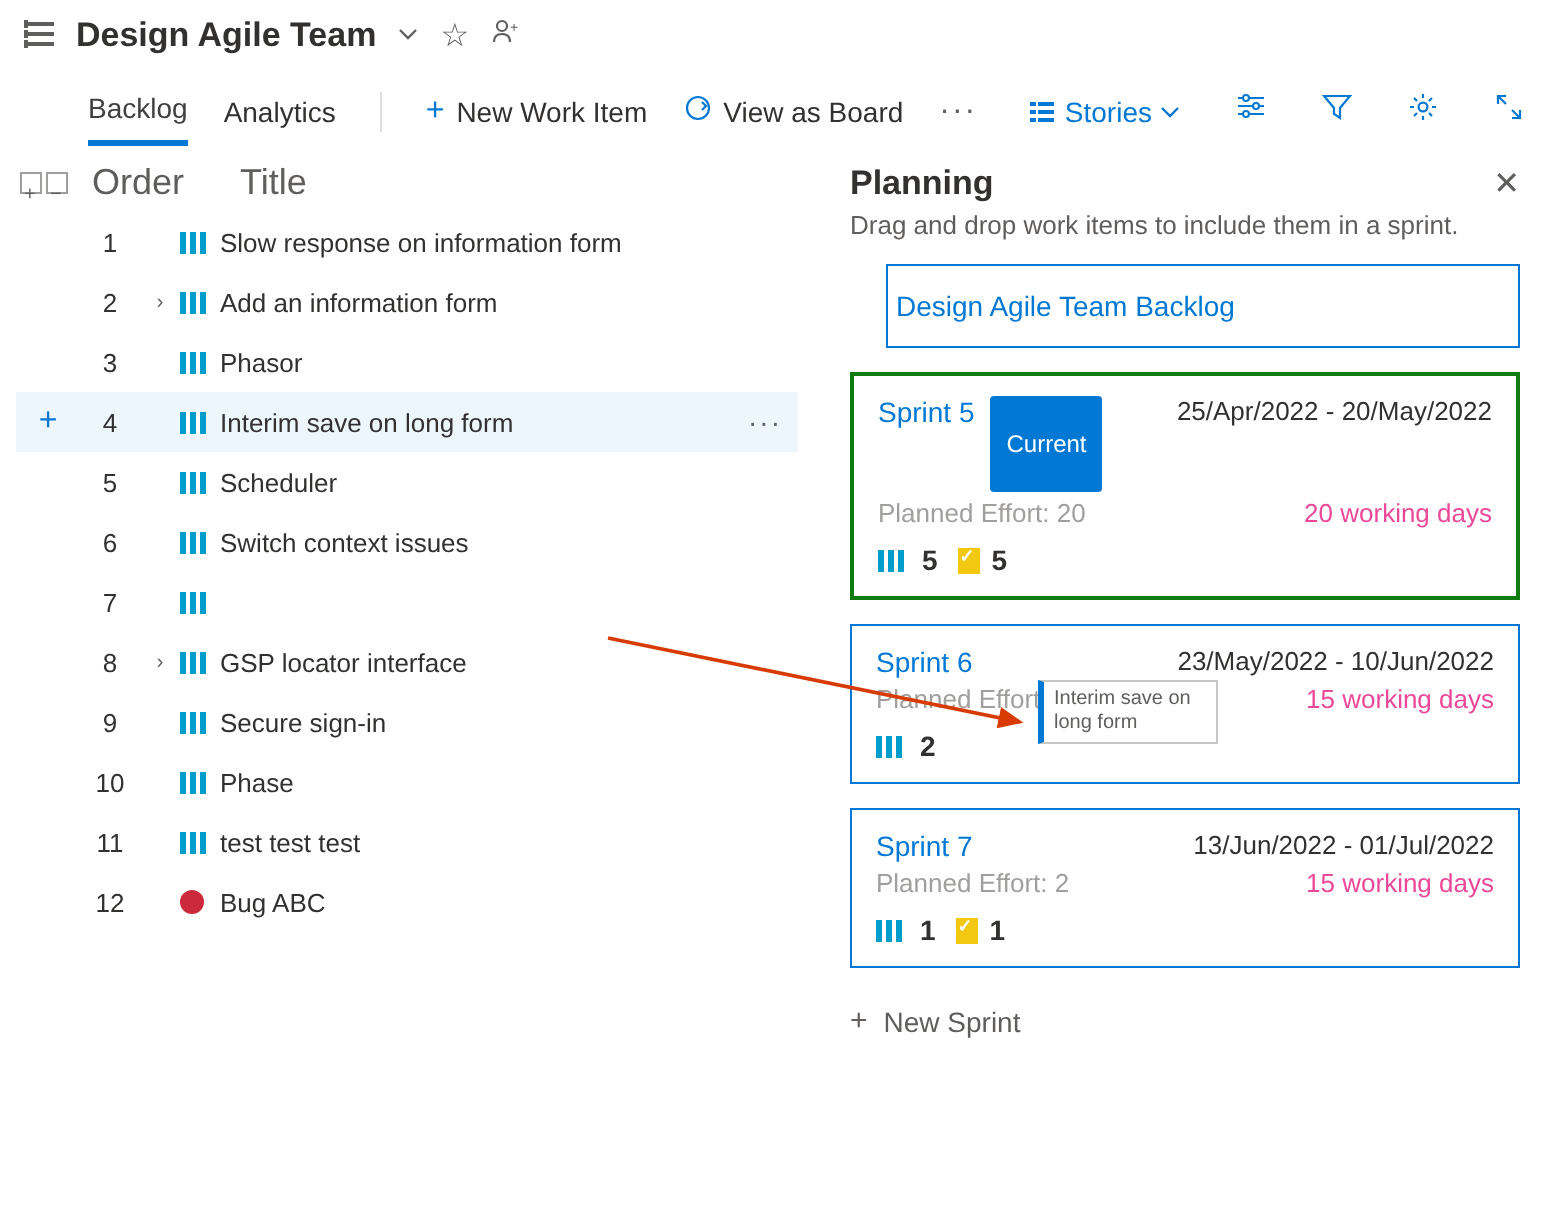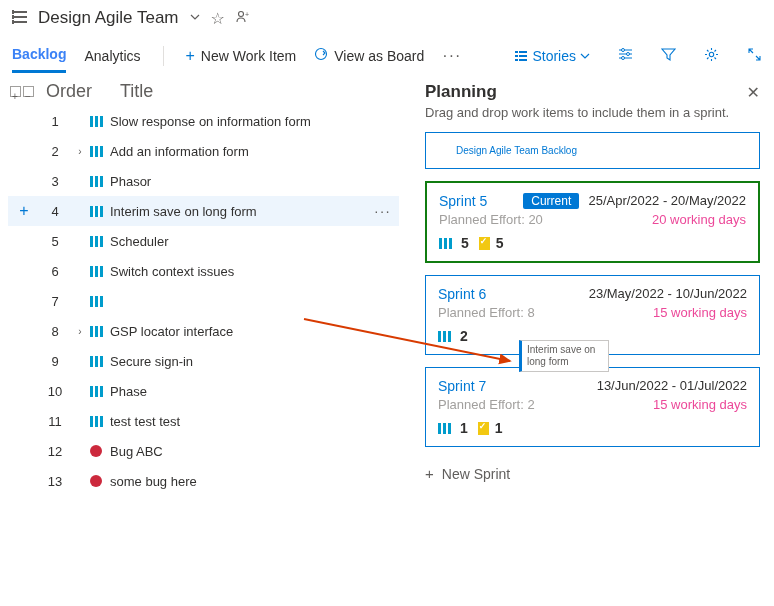--- a/index.html
+++ b/index.html
@@ -1,27 +1,27 @@
 <!DOCTYPE html>
 <html><head>
 <meta charset="utf-8">
 <style>
 * { box-sizing: border-box; margin: 0; padding: 0; }
 body { font-family: "Segoe UI", Arial, sans-serif; font-size: 13px; color: #323130; background: #fff; width: 774px; height: 606px; overflow: hidden; position: relative; }
 
 .header { display: flex; align-items: center; padding: 8px 12px; gap: 10px; }
 .header-icon { color: #605e5c; }
-.header-title { font-size: 17px; font-weight: 400; color: #323130; }
+.header-title { font-size: 17px; font-weight: 700; color: #323130; }
 .chev { color: #605e5c; }
 .star { color: #605e5c; font-size: 16px; }
 .people { color: #605e5c; font-size: 15px; }
 
 .tabs-row { display: flex; align-items: center; padding: 0 12px; border-bottom: 1px solid transparent; gap: 18px; height: 40px; }
 .tab { font-size: 14px; color: #323130; padding: 8px 0; cursor: pointer; }
-.tab.active { color: #3b82f6; border-bottom: 3px solid #0078d4; font-weight: 700; }
+.tab.active { color: #404040; border-bottom: 3px solid #0078d4; font-weight: 400; margin-left: 32px; }
 .tabs-spacer { width: 1px; height: 20px; background: #e1dfdd; margin: 0 4px; }
 .tool-link { display: flex; align-items: center; gap: 6px; font-size: 14px; color: #323130; cursor: pointer; }
 .tool-link .plus { color: #0078d4; font-size: 16px; font-weight: 400; }
 .tool-link .cycle { color: #0078d4; }
 .dots { color: #605e5c; font-size: 16px; letter-spacing: 1px; }
 .tabs-right { margin-left: auto; display: flex; align-items: center; gap: 28px; }
 .tabs-right .icon-btn { color: #0078d4; font-size: 15px; cursor: pointer; }
 .stories-sel { display: flex; align-items: center; gap: 4px; color: #0078d4; font-size: 14px; }
 
 .main { display: flex; position: relative; }
@@ -46,27 +46,27 @@
 .story-icon::after { left: 8px; }
 .bug-icon { display: inline-block; width: 12px; height: 12px; background: #cc293d; border-radius: 50% 50% 50% 50%; position: relative; margin-right: 6px; }
 .bug-icon::before { content: ""; position: absolute; left: 3px; top: 2px; width: 6px; height: 3px; border-radius: 3px 3px 0 0; background: #cc293d; }
 
 .right-col { flex: 1; padding: 6px 14px 0 20px; }
 .planning-head { display: flex; align-items: center; }
 .planning-title { font-size: 17px; font-weight: 600; }
 .close-x { margin-left: auto; font-size: 16px; color: #605e5c; cursor: pointer; }
 .planning-sub { color: #605e5c; font-size: 13px; margin: 3px 0 12px 0; }
 
-.backlog-card { border: 1.5px solid #0078d4; padding: 12px 30px; color: #0078d4; font-size: 10px; margin-bottom: 12px; cursor: pointer; }
+.backlog-card { border: 1.5px solid #0078d4; padding: 12px 4px; color: #0078d4; font-size: 14px; margin-bottom: 12px; cursor: pointer; margin-left: 18px; }
 
 .sprint-card { border: 1.5px solid #0078d4; padding: 10px 12px; margin-bottom: 12px; position: relative; }
 .sprint-card.current { border: 2px solid #107c10; }
 .sprint-top { display: flex; align-items: flex-start; gap: 8px; }
 .sprint-name { color: #0078d4; font-size: 14px; }
-.current-badge { background: #0078d4; color: #fff; font-size: 12px; padding: 1px 8px; border-radius: 2px; margin-left: 28px; }
+.current-badge { background: #0078d4; color: #fff; font-size: 12px; padding: 17px 8px; border-radius: 2px; }
 .sprint-dates { margin-left: auto; font-size: 13px; color: #323130; }
 .sprint-row2 { display: flex; align-items: flex-start; margin-top: 3px; }
 .planned-effort { color: #a19f9d; font-size: 13px; }
 .working-days { margin-left: auto; color: #ec4899; font-size: 13px; }
 .sprint-counts { display: flex; align-items: center; gap: 10px; margin-top: 8px; font-size: 14px; font-weight: 600; }
 .task-icon { display: inline-block; width: 11px; height: 13px; background: #f2c811; position: relative; margin-right: 3px; vertical-align: -2px; }
 .task-icon::before { content: "✓"; position: absolute; font-size: 9px; color: #fff; left: 1px; top: -1px; }
 .count-pair { display: flex; align-items: center; gap: 3px; }
 
 .new-sprint { display: flex; align-items: center; gap: 8px; color: #605e5c; font-size: 14px; padding: 6px 0; cursor: pointer; }
@@ -285,29 +285,20 @@
         </div>
         <div class="row">
           <span class="gutter"></span>
           <span class="order">12</span>
           <span class="expand"></span>
           <span class="wi-icon">
             <span class="bug-icon"></span>
           </span>
           <span class="title">Bug ABC</span>
         </div>
-        <div class="row">
-          <span class="gutter"></span>
-          <span class="order">13</span>
-          <span class="expand"></span>
-          <span class="wi-icon">
-            <span class="bug-icon"></span>
-          </span>
-          <span class="title">some bug here</span>
-        </div>
       </div>
   </div>
 
   <div class="right-col">
     <div class="planning-head">
       <span class="planning-title">Planning</span>
       <span class="close-x">✕</span>
     </div>
     <div class="planning-sub">Drag and drop work items to include them in a sprint.</div>
 

